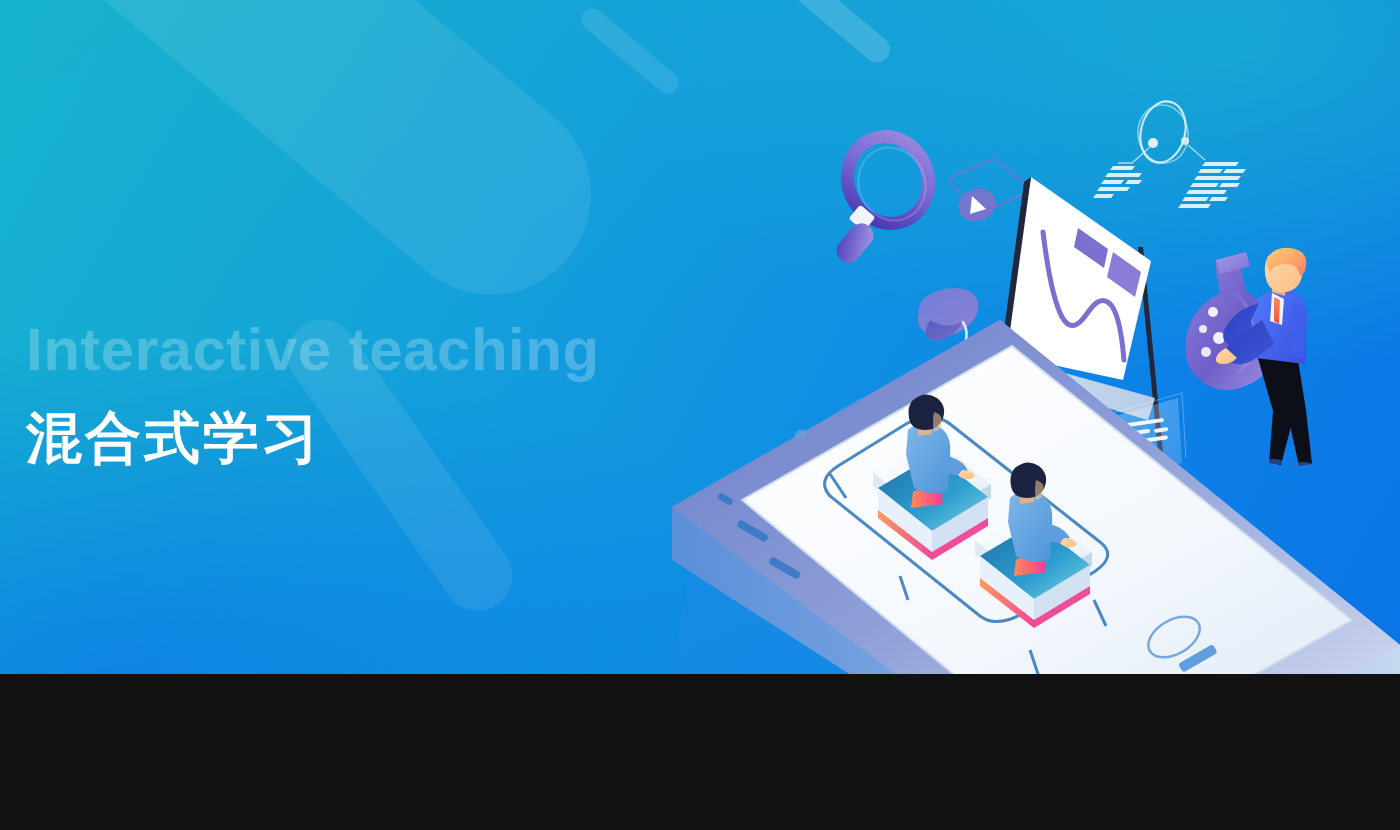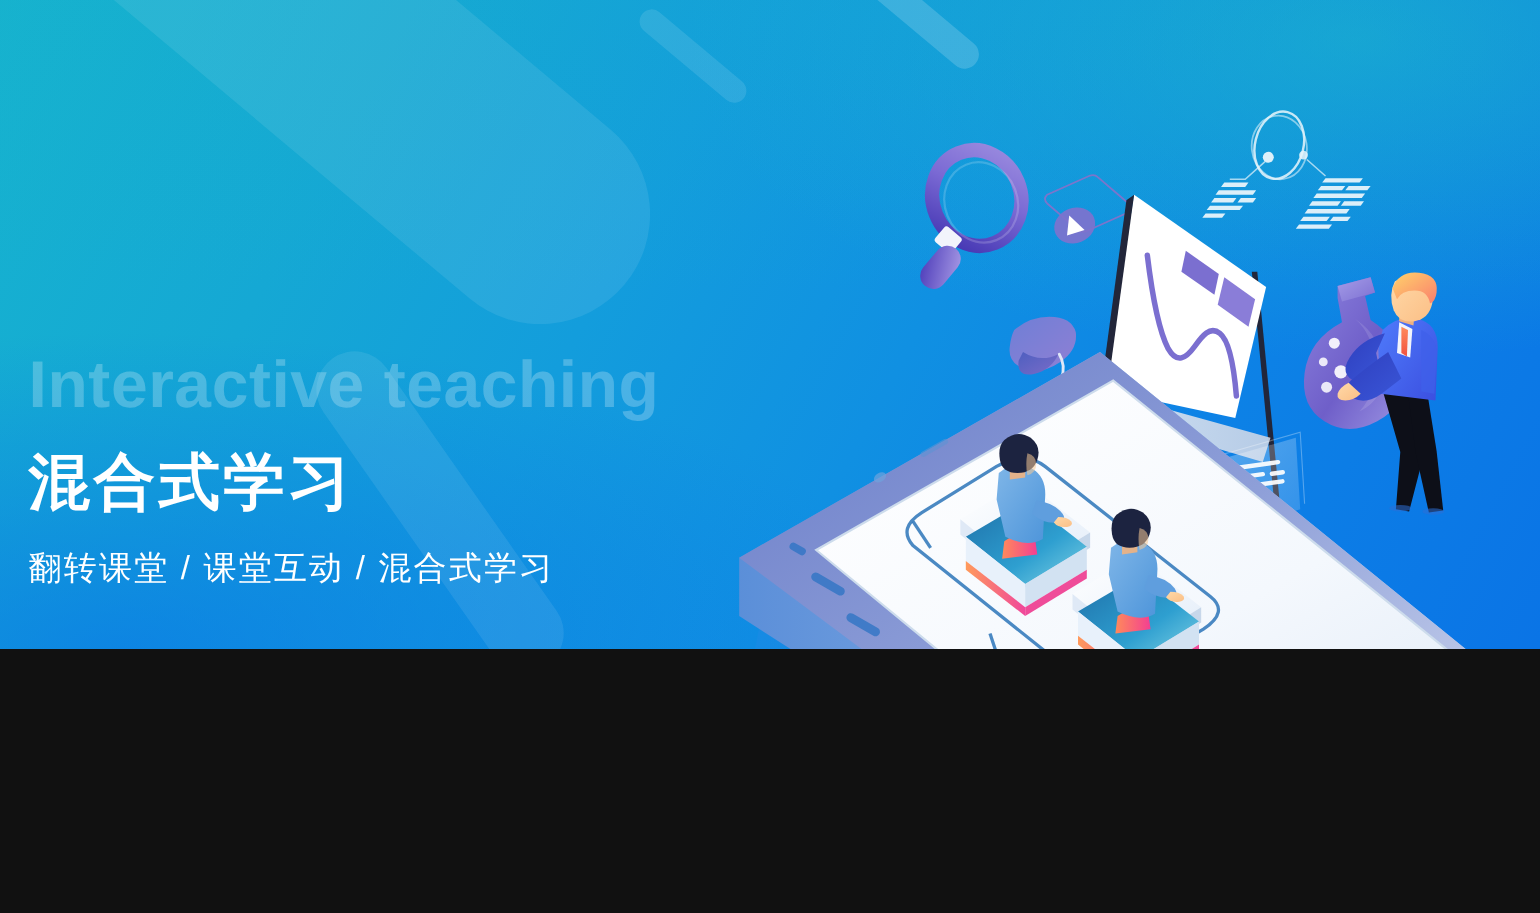--- a/index.html
+++ b/index.html
@@ -3,21 +3,21 @@
 <meta charset="utf-8">
 <style>
   html, body {
     margin: 0;
     padding: 0;
     background: #111;
   }
   #banner {
     position: relative;
     width: 1400px;
-    height: 590px;
+    height: 674px;
     overflow: hidden;
     font-family: "Liberation Sans", "DejaVu Sans", sans-serif;
     background: linear-gradient(118deg, #16b3cf 0%, #15a8d4 22%, #139ddc 40%, #1090e2 58%, #0d82e6 76%, #0a74e6 100%);
   }
   
   .bg-wash-a {
     position: absolute; inset: 0;
     background: radial-gradient(ellipse 70% 80% at 88% 6%, rgba(30,190,200,0.55) 0%, rgba(30,190,200,0) 62%);
     pointer-events: none;
   }
@@ -120,21 +120,20 @@
   <div class="bg-wash-c"></div>
 
   <div class="deco deco-big"></div>
   <div class="deco deco-mid"></div>
   <div class="deco deco-s1"></div>
   <div class="deco deco-s2"></div>
 
   <div class="text-block">
     <div class="headline-en">Interactive teaching</div>
     <div class="headline-cn">混合式学习</div>
-    <div class="subhead-cn">翻转课堂 / 课堂互动 / 混合式学习</div>
   </div>
 
   <div class="stage">
   <svg width="1400" height="830" viewBox="0 0 1400 830" xmlns="http://www.w3.org/2000/svg">
     <defs>
       <linearGradient id="gMagRing" x1="0" y1="1" x2="1" y2="0">
         <stop offset="0%" stop-color="#3d2fae"></stop>
         <stop offset="55%" stop-color="#7b6ad4"></stop>
         <stop offset="100%" stop-color="#9e8fe0"></stop>
       </linearGradient>

